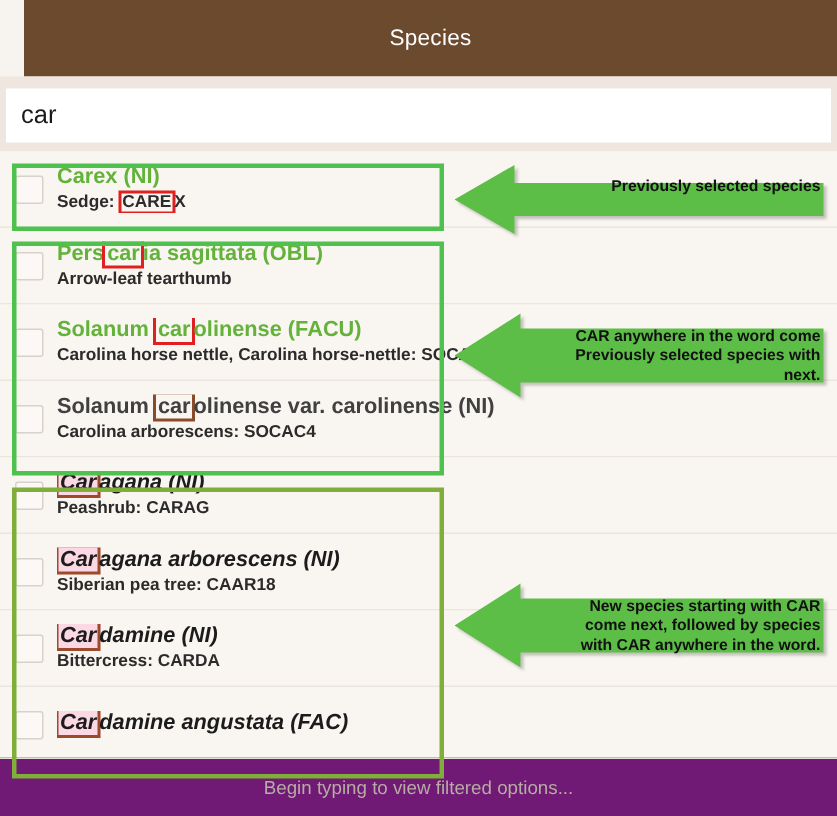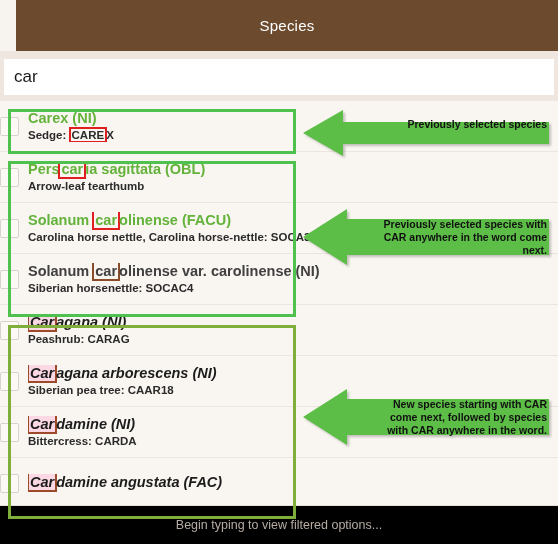--- a/index.html
+++ b/index.html
@@ -73,20 +73,21 @@
     left: 0;
     top: 0;
     right: 0;
   }
 
   .row {
     position: relative;
     box-sizing: border-box;
     display: flex;
     align-items: center;
+    padding-left: 10px;
     border-bottom: 1px solid #ece5dd;
     background: #f9f5f0;
     height: 51px;
   }
 
   .checkbox {
     width: 17px;
     height: 17px;
     min-width: 17px;
     border: 1px solid #d8d2cb;
@@ -149,21 +150,21 @@
     text-align: right;
   }
 
   
   .footer {
     position: absolute;
     left: 0;
     bottom: 0;
     width: 558px;
     height: 38px;
-    background: #000000;
+    background: #701a75;
     border-top: 1px solid #e7e0d8;
     display: flex;
     align-items: center;
     justify-content: center;
   }
   .footer-text {
     color: #b5aca3;
     font-size: 12.5px;
   }
 </style>
@@ -213,21 +214,21 @@
         <div class="common">Carolina horse nettle, Carolina horse-nettle: SOCA3</div>
       </div>
     </div>
 
     <div class="row">
       <div class="checkbox"></div>
       <div class="row-text">
         <div class="sci olivegreen">
           <span>Solanum </span><span class="hl brown">car</span><span>olinense var. carolinense (NI)</span>
         </div>
-        <div class="common">Siberian horsenettle: SOCAC4</div>
+        <div class="common">Carolina arborescens: SOCAC4</div>
       </div>
     </div>
 
     <div class="row">
       <div class="checkbox"></div>
       <div class="row-text">
         <div class="sci dark">
           <span class="hl pink">Car</span><span>agana (NI)</span>
         </div>
         <div class="common">Peashrub: CARAG</div>
@@ -276,22 +277,22 @@
     <div class="callout-text" style="left:48px; top:10px; width:196px;">
       <div>Previously selected species</div>
     </div>
   </div>
 
   <div class="callout" style="left:303px; top:105px;">
     <svg width="248" height="62" viewBox="0 0 248 62">
       <path d="M0 31 L44 3 L44 13 L246 13 L246 49 L44 49 L44 59 Z" fill="#5cbe46"></path>
     </svg>
     <div class="callout-text" style="left:50px; top:12px; width:194px;">
+      <div>CAR anywhere in the word come</div>
       <div>Previously selected species with</div>
-      <div>CAR anywhere in the word come</div>
       <div>next.</div>
     </div>
   </div>
 
   <div class="callout" style="left:303px; top:285px;">
     <svg width="248" height="62" viewBox="0 0 248 62">
       <path d="M0 31 L44 3 L44 13 L246 13 L246 49 L44 49 L44 59 Z" fill="#5cbe46"></path>
     </svg>
     <div class="callout-text" style="left:50px; top:12px; width:194px;">
       <div>New species starting with CAR</div>

